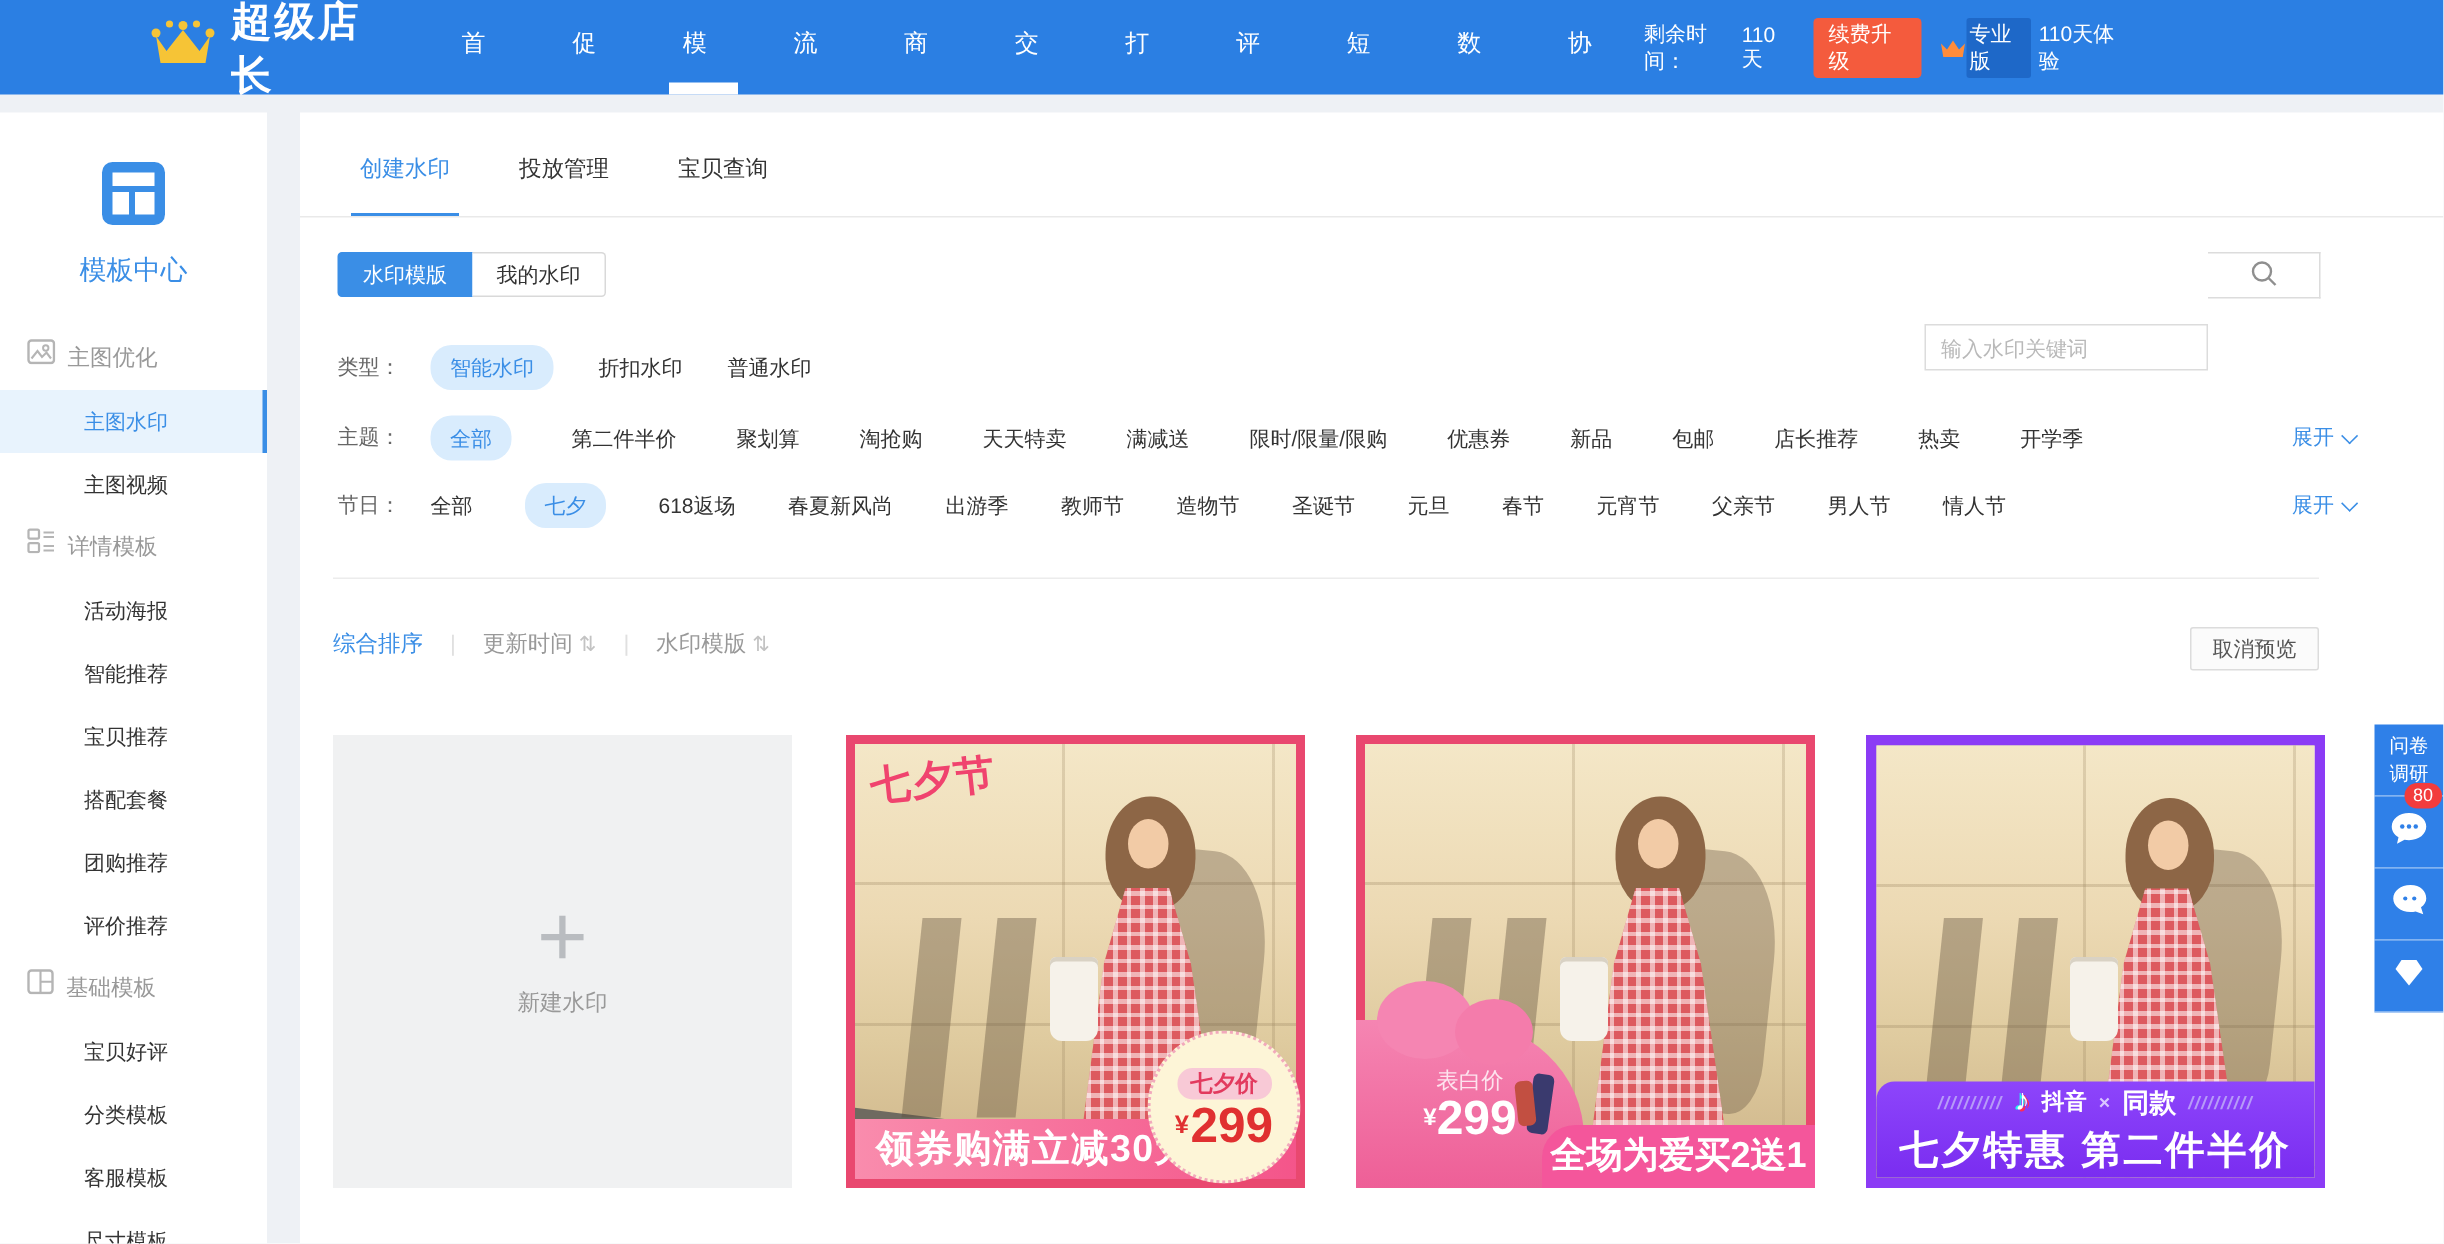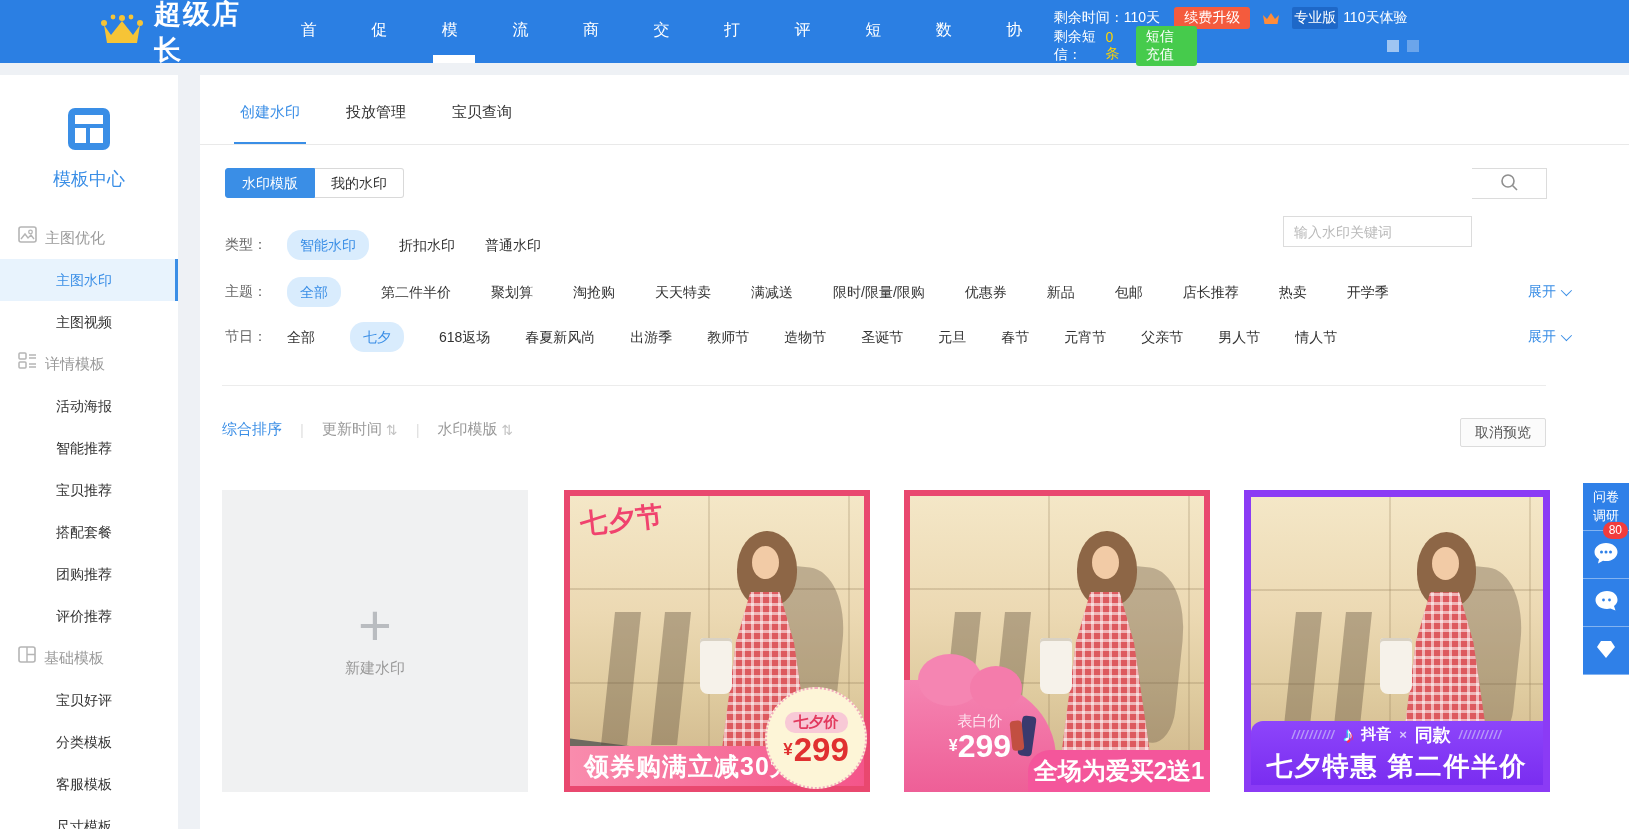--- a/index.html
+++ b/index.html
@@ -11,21 +11,21 @@
   .logo { display:flex; align-items:center; gap:10px; margin-left:100px; }
   .logo-text { font-size:27px; font-weight:bold; letter-spacing:2px; }
   .nav-menu { display:flex; margin-left:24px; height:63px; }
   .nav-item { position:relative; padding:0 23px; line-height:60px; font-size:16px; cursor:pointer; }
   .nav-item.active::after { content:""; position:absolute; left:14px; right:14px; bottom:0; height:8px; background:#fff; }
   .nav-info { margin-left:auto; margin-right:210px; font-size:14px; }
   .nav-info-row { display:flex; align-items:center; height:26px; margin:2px 0; }
   .pill-btn { border-radius:3px; padding:2px 10px; margin-left:14px; font-size:14px; cursor:pointer; }
   .btn-orange { background:#f45b3d; }
   .btn-green { background:#46cb4c; }
-  .ver-badge { background:#1e68c8; padding:2px 2px; margin-left:12px; border-radius:2px; }
+  .ver-badge { background:#1e68c8; padding:2px 2px; margin-left:0; border-radius:2px; }
   .yellow { color:#ffd500; }
   .mini-crown { margin-left:12px; display:flex; }
   .win-dots { display:flex; gap:8px; margin-left:190px; }
   .win-dots i { width:12px; height:12px; background:#fff; opacity:.55; display:block; }
   .win-dots i:last-child { opacity:.3; }
 
   
   .sidebar { position:absolute; top:75px; left:0; width:178px; height:754px; background:#fff; padding-top:32px; }
   .sb-head { text-align:center; }
   .sb-head .sb-title { color:#3a8ee6; font-size:18px; margin-top:12px; margin-bottom:26px; }
@@ -166,29 +166,20 @@
       <span>110天</span>
       <span class="pill-btn btn-orange">续费升级</span>
       <span class="mini-crown">
         <svg width="18" height="14" viewBox="0 0 18 14">
             <path d="M1 4 L5 8 L9 2 L13 8 L17 4 L15.5 13 L2.5 13 Z" fill="#ff8c3a"></path>
           </svg>
       </span>
       <span class="ver-badge">专业版</span>
       <span style="margin-left:5px">110天体验</span>
     </div>
-    <div class="nav-info-row">
-      <span>剩余短信：</span>
-      <span class="yellow">0条</span>
-      <span class="pill-btn btn-green">短信充值</span>
-      <span class="win-dots">
-          <i></i>
-          <i></i>
-        </span>
-    </div>
   </div>
 </div>
 
 <div class="sidebar">
   <div class="sb-head">
     <span>
       <svg width="44" height="44" viewBox="0 0 44 44">
           <rect x="1" y="1" width="42" height="42" rx="7" fill="#3a8ee6"></rect>
           <rect x="8" y="8" width="28" height="9" fill="#fff"></rect>
           <rect x="8" y="21" width="11" height="15" fill="#fff"></rect>

